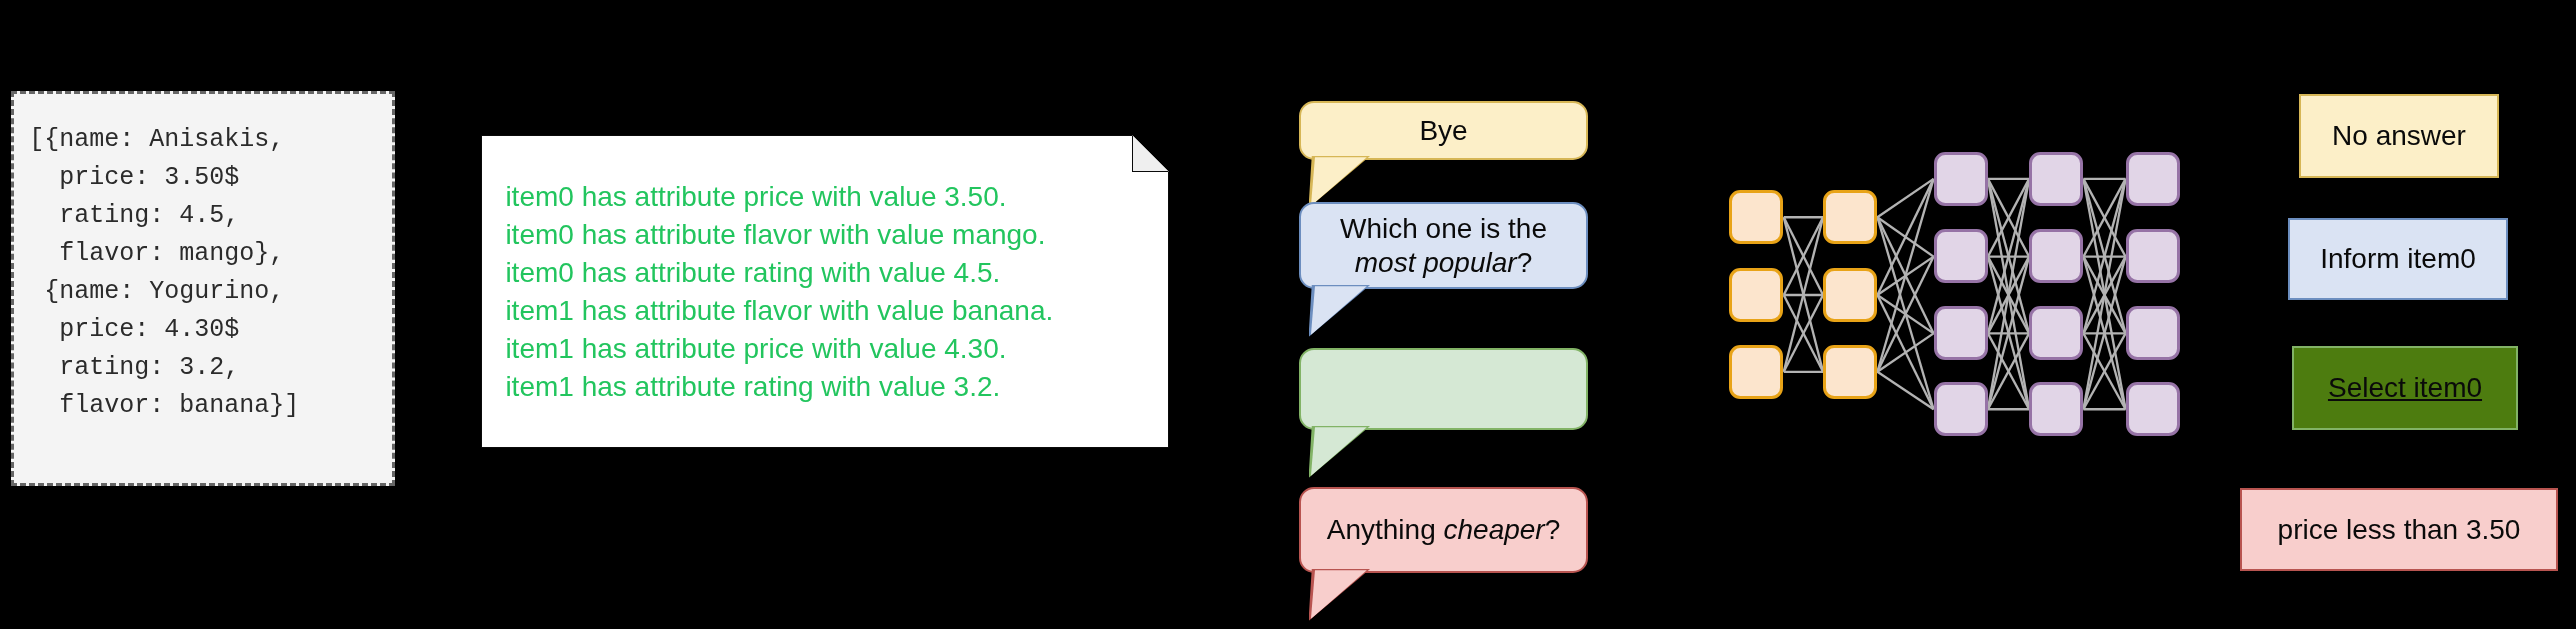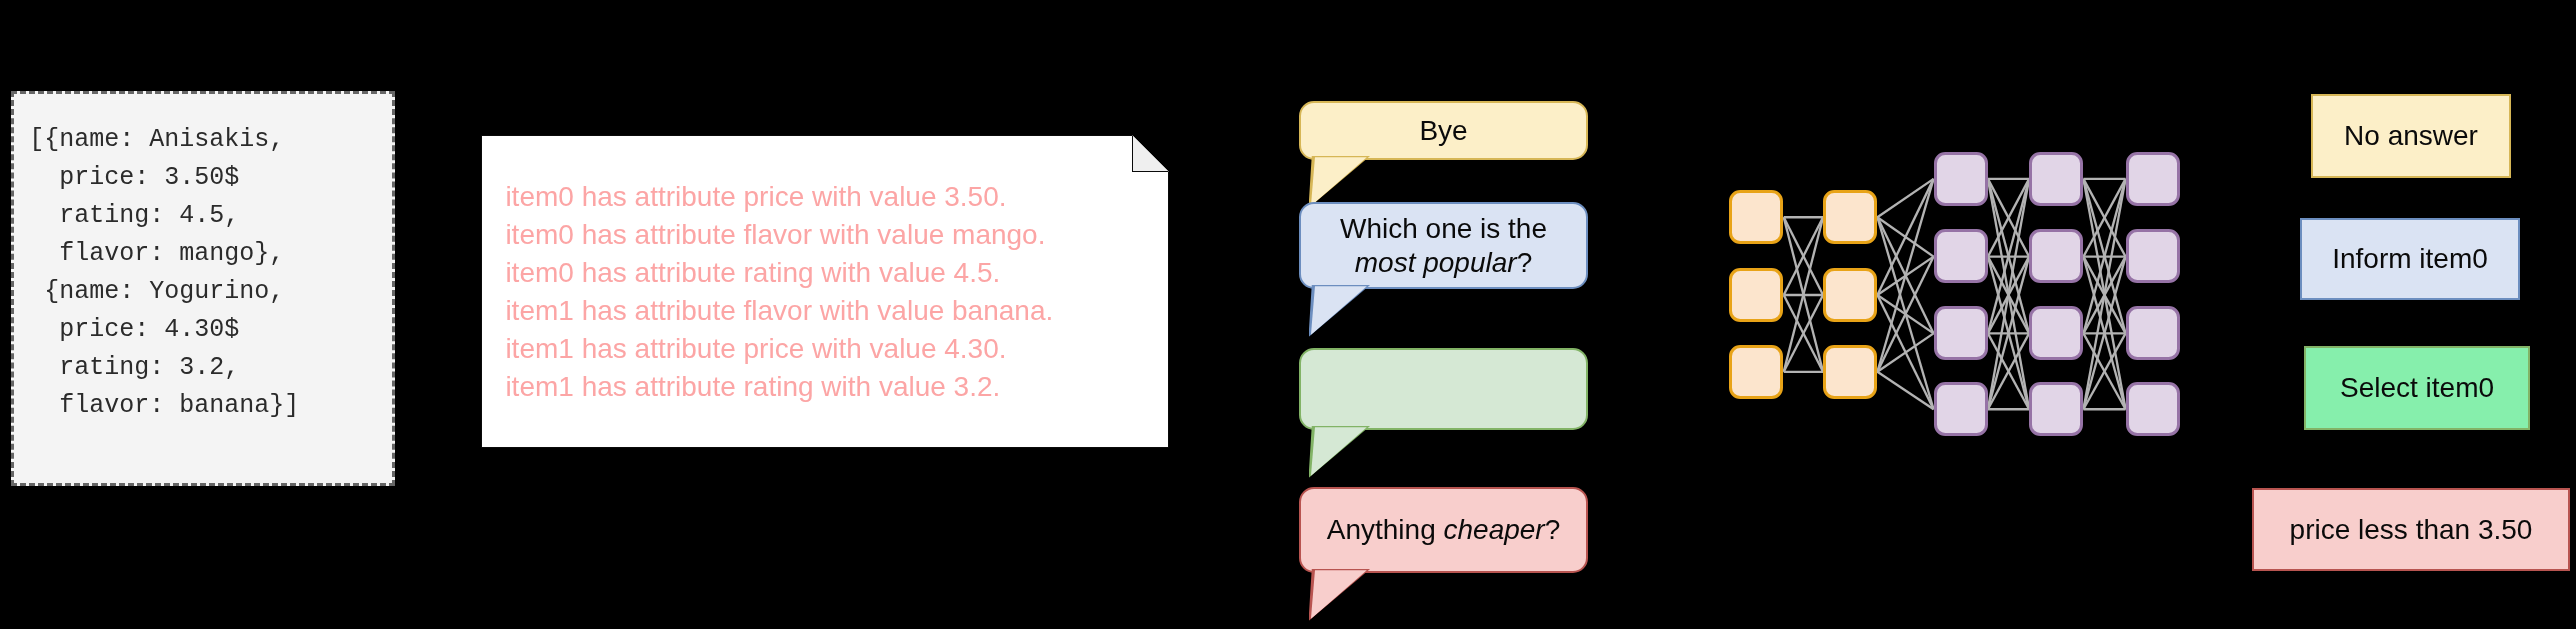--- a/index.html
+++ b/index.html
@@ -66,21 +66,21 @@
     box-sizing: border-box;
     clip-path: polygon(0 0, 100% 100%, 0 100%);
   }
   #note-card .lines {
     position: absolute;
     left: 24.4px;
     top: 43px;
     right: 9.4px;
     font-size: 28px;
     line-height: 38px;
-    color: #fca5a5;
+    color: #22c55e;
     white-space: pre;
   }
 
   
   .bubble {
     position: absolute;
     box-sizing: border-box;
     display: flex;
     align-items: center;
     justify-content: center;
@@ -160,25 +160,24 @@
     position: absolute;
     box-sizing: border-box;
     display: flex;
     align-items: center;
     justify-content: center;
     text-align: center;
     font-size: 28px;
     color: #0a0a0a;
     border-width: 2.8px;
     border-style: solid;
-    margin-left: 12px;
   }
   .out-yellow { background: #fcefc8; border-color: #d6b656; }
   .out-blue   { background: #dae3f3; border-color: #6c8ebf; text-align: center; }
-  .out-green  { background: #86efac; border-color: #82b366; }
+  .out-green  { background: #4d7c0f; border-color: #82b366; text-decoration: underline; }
   .out-red    { background: #f8cecc; border-color: #b85450; }
 
   #out-no-answer   { left: 2299px; top: 94px; width: 200px; height: 84px; }
   #out-inform      { left: 2288px; top: 218px; width: 220px; height: 82px; }
   #out-select      { left: 2292px; top: 346px; width: 226px; height: 84px; }
   #out-price-rule  { left: 2240px; top: 488px; width: 318px; height: 83px; }
 </style>
 </head>
 <body>
 

